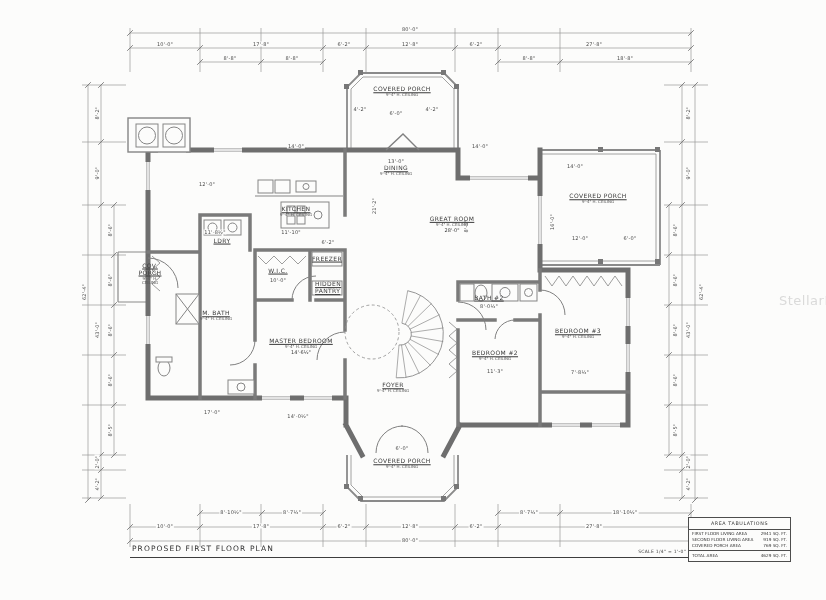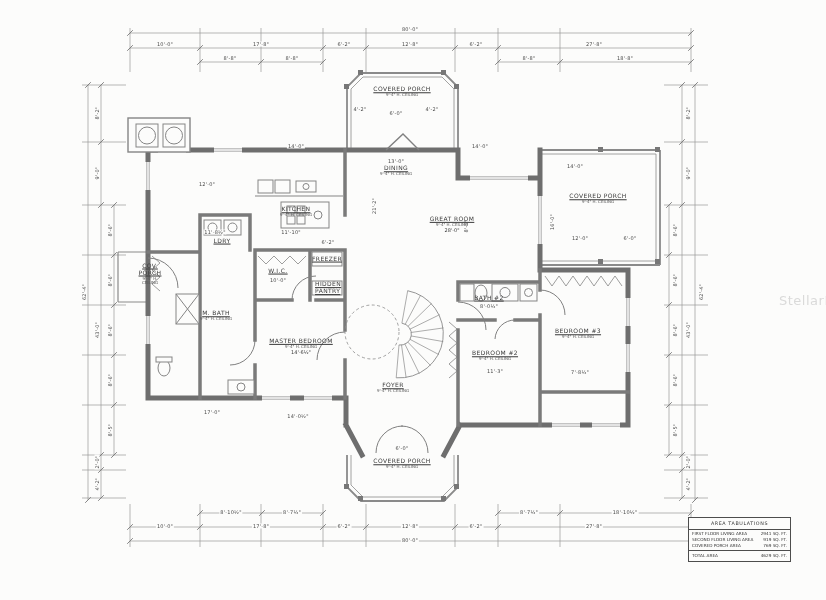--- a/index.html
+++ b/index.html
@@ -440,20 +440,24 @@
         <span class="rsub">9'-4" H. CEILING</span>
       </div>
       <div class="room" style="left: 327px; top: 259px;">
         <span class="rname">FREEZER</span>
       </div>
       <div class="room wrap" style="left: 327px; top: 288px; width: 24px;">
         <span class="rname">HIDDEN PANTRY</span>
       </div>
     </div>
 
+  <div class="titleblock">
+    <span class="title">PROPOSED FIRST FLOOR PLAN</span>
+    <span class="scale">SCALE 1/4" = 1'-0"</span>
+  </div>
 
   <div class="areatable">
     <div class="at-header">AREA TABULATIONS</div>
     <div class="at-rows" id="at-rows">
         <div class="at-row">
           <span>FIRST FLOOR LIVING AREA</span>
           <span>2941 SQ. FT.</span>
         </div>
         <div class="at-row">
           <span>SECOND FLOOR LIVING AREA</span>

